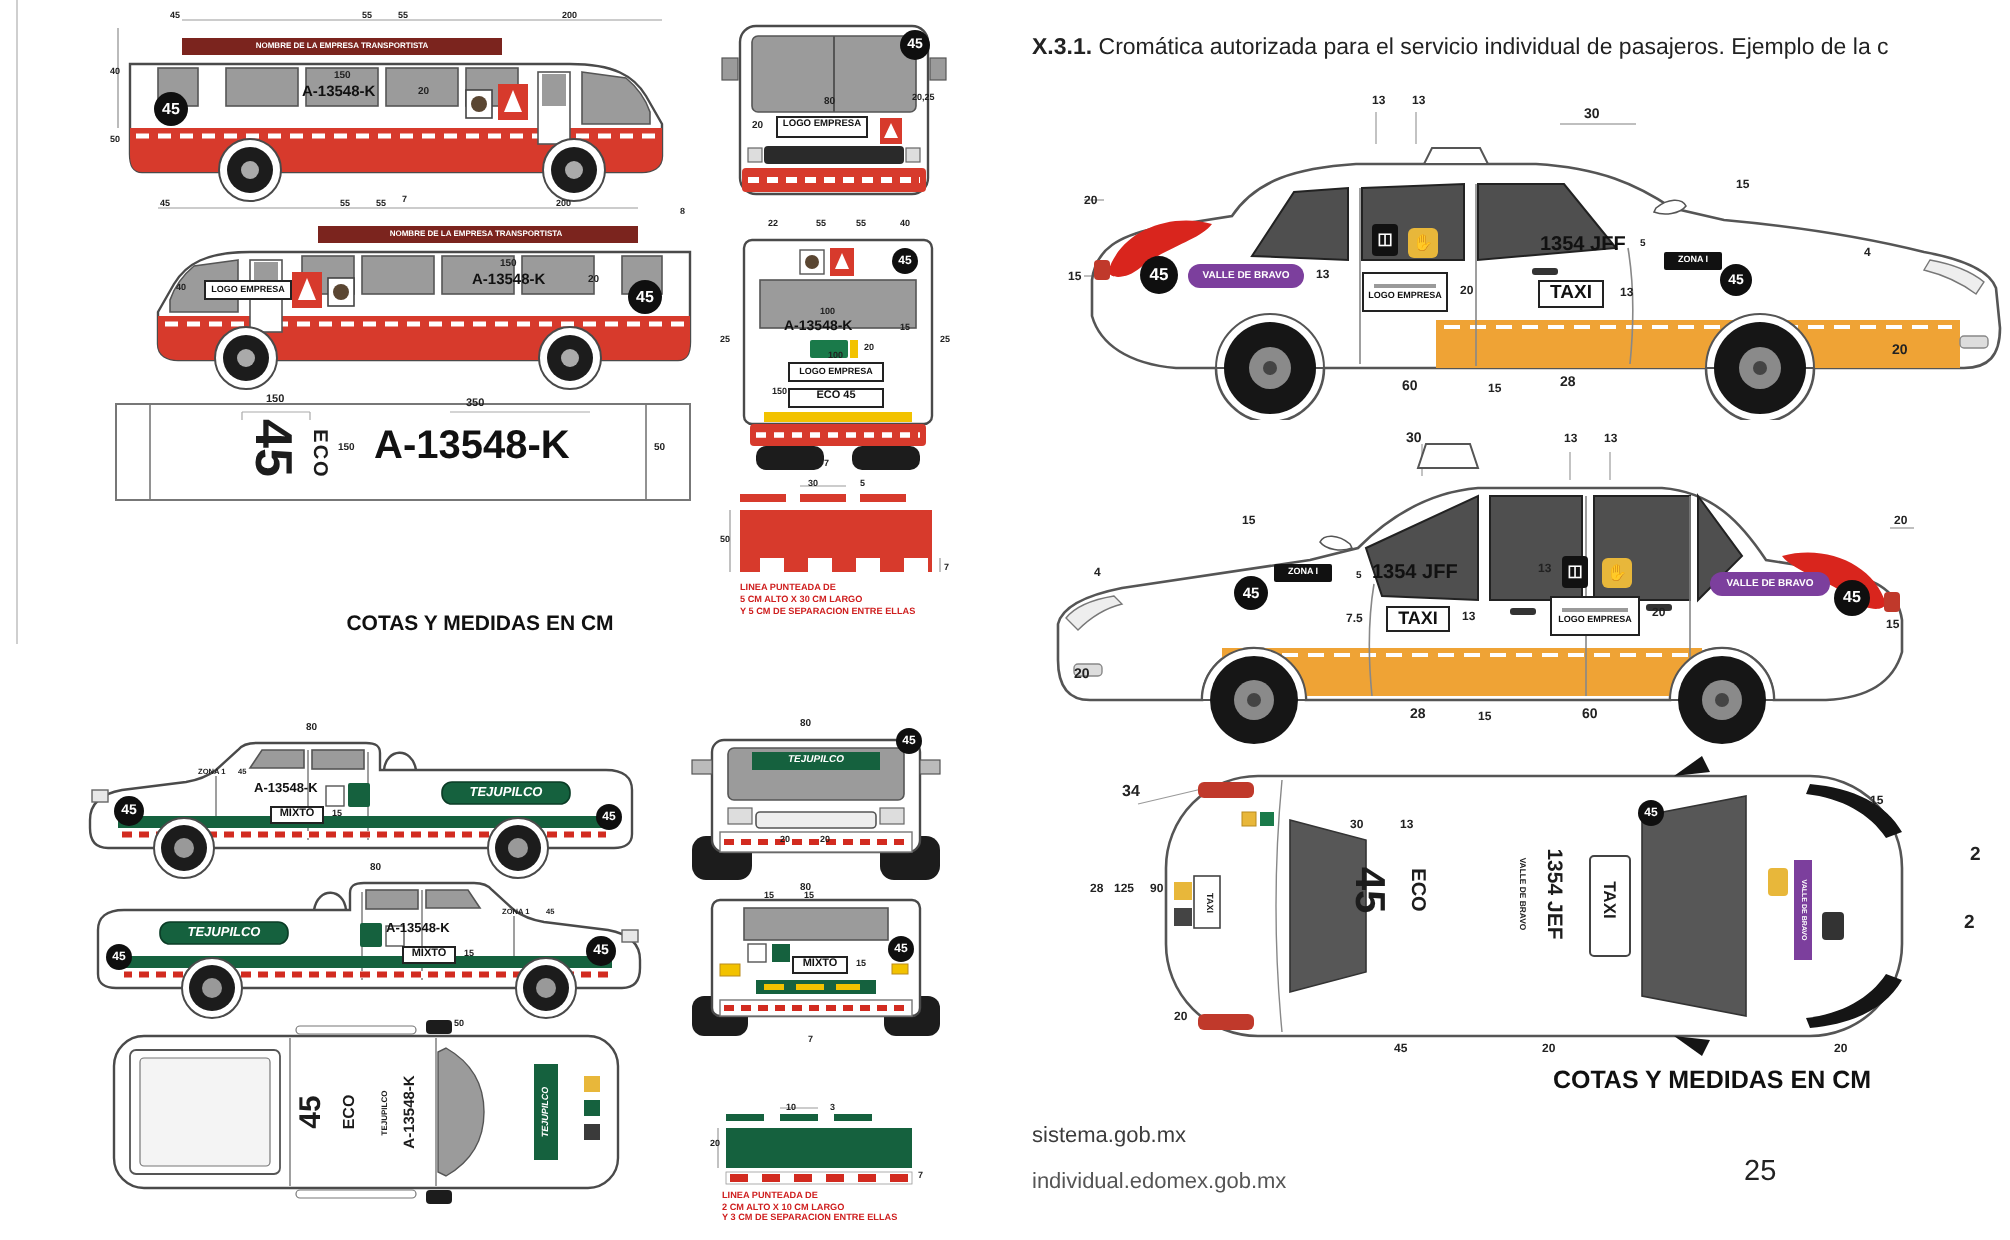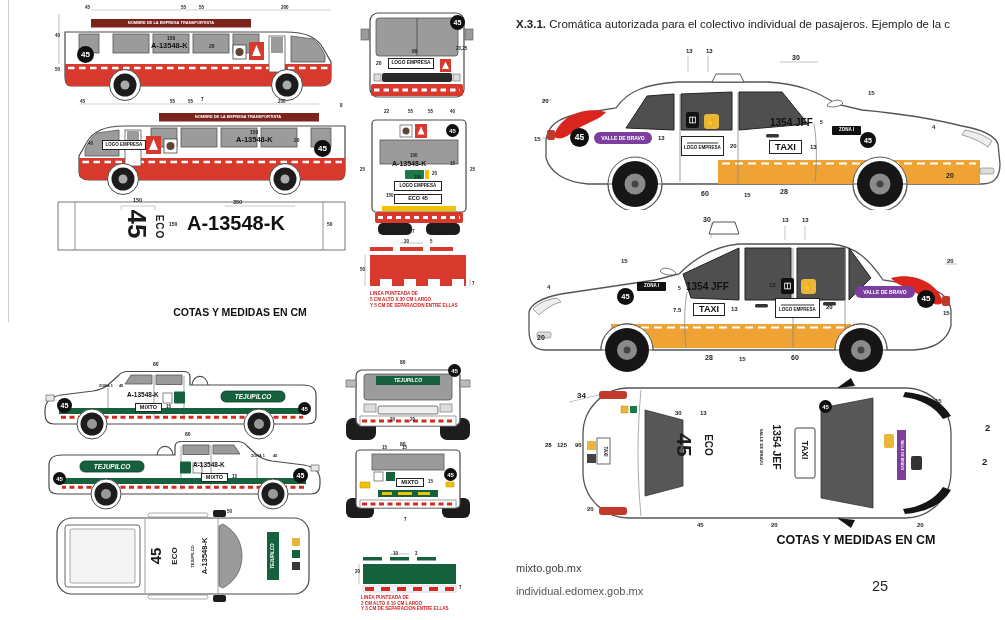--- a/index.html
+++ b/index.html
@@ -2,21 +2,21 @@
 <html><head>
 <meta charset="utf-8">
 <style>
   html,body{margin:0;padding:0;background:#fff;}
   .screen{position:relative;width:1005px;height:620px;background:#fff;overflow:hidden;
           font-family:"Liberation Sans",sans-serif;color:#1c1c1c;}
   .fig{position:absolute;}
   .fig svg{position:absolute;left:0;top:0;}
   
   .d{position:absolute;font-weight:700;color:#222;font-size:6px;line-height:1;white-space:nowrap;}
-  .d45{font-size:4.5px;}.d5{font-size:5px;}.d55{font-size:5.5px;}.d7{font-size:7px;}.d8{font-size:8px;margin-left:16px;}
+  .d45{font-size:4.5px;}.d5{font-size:5px;}.d55{font-size:5.5px;}.d7{font-size:7px;}.d8{font-size:8px;}
   .plate{position:absolute;font-weight:700;color:#111;white-space:nowrap;line-height:1;}
   .bdg{position:absolute;background:#0f0f0f;color:#fff;border-radius:50%;display:flex;
        align-items:center;justify-content:center;font-weight:700;line-height:1;}
   .bx{position:absolute;background:#fff;border:1px solid #222;color:#111;font-weight:700;
       display:flex;align-items:center;justify-content:center;line-height:1;white-space:nowrap;box-sizing:border-box;}
   .bx.col{flex-direction:column;gap:1.5px;}
   .tl{width:78%;height:2px;background:#9a9a9a;}
   .pill{position:absolute;background:#7c3f9d;color:#fff;border-radius:6px;display:flex;align-items:center;
         justify-content:center;font-weight:700;line-height:1;white-space:nowrap;}
   .blkbox{position:absolute;background:#111;color:#fff;display:flex;align-items:center;justify-content:center;
@@ -386,21 +386,21 @@
     </svg>
     <span class="d d45" style="left:38px;top:0;">10</span>
     <span class="d d45" style="left:60px;top:0;">3</span>
     <span class="d d45" style="left:0;top:18px;">20</span>
     <span class="d d45" style="left:104px;top:34px;">7</span>
     <span class="redcap" style="left:6px;top:44px;">LINEA PUNTEADA DE</span>
     <span class="redcap" style="left:6px;top:49.5px;">2 CM ALTO X 10 CM LARGO</span>
     <span class="redcap" style="left:6px;top:55px;">Y 3 CM DE SEPARACION ENTRE ELLAS</span>
   </div>
 
-  <div class="h1line" style="left:516px;top:18px;width:489px;"><b>X.3.1.</b><span> Cromática autorizada para el colectivo individual de pasajeros. Ejemplo de la c</span></div>
+  <div class="h1line" style="left:516px;top:18px;width:489px;"><b>X.3.1.</b><span> Cromática autorizada para el servicio individual de pasajeros. Ejemplo de la c</span></div>
 
   <div class="fig" style="left:518px;top:42px;width:487px;height:168px;">
     <svg viewBox="0 0 487 168" width="487" height="168">
       <path d="M170 14 V30 M190 14 V30 M262 20 H300 M24 58 H34 M24 96 H32" stroke="#aaa" stroke-width="0.7" fill="none"></path>
       <path d="M28 98 C30 82 42 76 60 72 L98 66 C110 48 130 42 160 40 L250 40 C282 42 300 50 318 62 L344 68 C388 72 420 78 444 84 C466 88 477 94 480 102 L482 122 C482 136 476 142 464 142 H389 A27 27 0 0 1 335 142 H144 A27 27 0 0 1 90 142 H70 C46 140 32 130 28 116 Z" fill="#fff" stroke="#555" stroke-width="1.3"></path>
       <rect x="200" y="118" width="262" height="24" fill="#efa335"></rect>
       <line x1="204" y1="121.5" x2="458" y2="121.5" stroke="#fff" stroke-width="2" stroke-dasharray="8 5"></line>
       <g fill="#4f4f4f" stroke="#222" stroke-width="1">
         <polygon points="108,86 129,54 156,52 156,88"></polygon>
         <polygon points="163,52 214,50 214,88 163,88"></polygon>
@@ -555,16 +555,16 @@
     <span class="d" style="left:226px;top:150px;">20</span>
     <span class="d" style="left:390px;top:26px;">15</span>
     <span class="d" style="left:372px;top:150px;">20</span>
   </div>
 
   <div class="cap" style="left:750px;top:533px;width:212px;font-size:12.5px;">COTAS Y MEDIDAS EN CM</div>
 
   <span class="edge" style="left:985px;top:422px;">2</span>
   <span class="edge" style="left:982px;top:456px;">2</span>
 
-  <div class="foot" style="left:516px;top:562px;">mixto.gob.mx</div>
+  <div class="foot" style="left:516px;top:562px;">sistema.gob.mx</div>
   <div class="foot" style="left:516px;top:585px;color:#555;">individual.edomex.gob.mx</div>
   <div class="pageno" style="left:872px;top:578px;">25</div>
 </div>
 
 </body></html>

